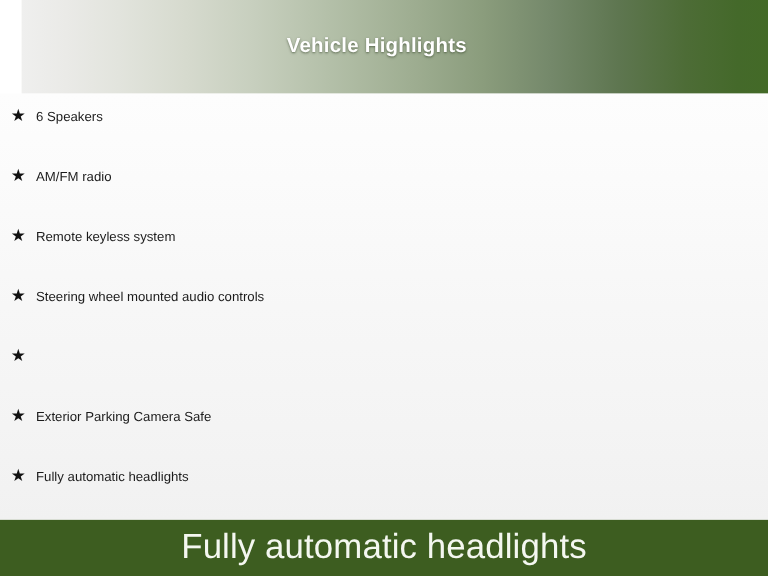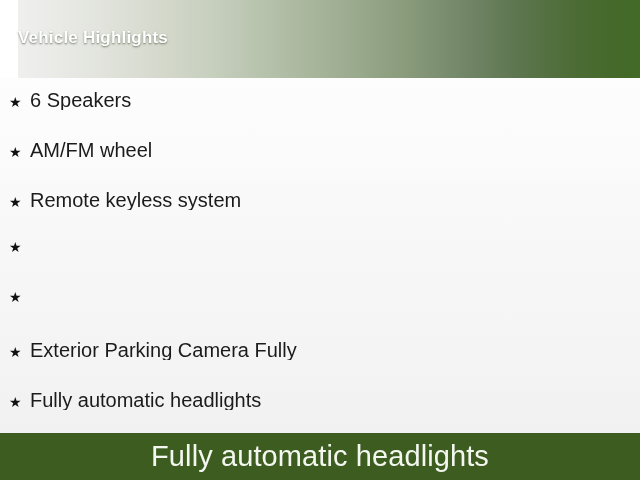--- a/index.html
+++ b/index.html
@@ -39,21 +39,21 @@
         #b4c0a9 41%,
         #9fae92 52%,
         #8a9c7c 62%,
         #74886a 71%,
         #5e7650 80%,
         #4d6c36 89%,
         #44692a 96%,
         #436a27 100%);
     display: flex;
     align-items: center;
-    justify-content: flex-start;
+    justify-content: center;
     margin-left: 18px;
   }
   .header-title {
     color: #ffffff;
     font-size: 17px;
     font-weight: bold;
     letter-spacing: 0.2px;
     padding-right: 30px;
     margin-top: -2px;
     text-shadow: 0 1px 2px rgba(20, 35, 10, 0.55);
@@ -91,21 +91,21 @@
     flex: 0 0 auto;
     width: 21px;
     color: #111111;
     font-size: 14px;
     line-height: 1;
     font-family: "DejaVu Sans", sans-serif;
   }
   .hl-text {
     flex: 1 1 auto;
     color: #1b1b1b;
-    font-size: 20px;
+    font-size: 11px;
     line-height: 1;
     white-space: nowrap;
     overflow: hidden;
     text-overflow: clip;
   }
 
   
   .footer {
     flex: 0 0 47px;
     height: 47px;
@@ -136,39 +136,40 @@
   <div class="body">
     <ul class="hl-list">
 
       <li class="hl-item">
         <span class="hl-bullet">★</span>
         <span class="hl-text">6 Speakers</span>
       </li>
 
       <li class="hl-item">
         <span class="hl-bullet">★</span>
-        <span class="hl-text">AM/FM wheel</span>
+        <span class="hl-text">AM/FM radio</span>
       </li>
 
       <li class="hl-item">
         <span class="hl-bullet">★</span>
         <span class="hl-text">Remote keyless system</span>
       </li>
 
       <li class="hl-item">
         <span class="hl-bullet">★</span>
+        <span class="hl-text">Steering wheel mounted audio controls</span>
       </li>
 
       <li class="hl-item">
         <span class="hl-bullet">★</span>
       </li>
 
       <li class="hl-item">
         <span class="hl-bullet">★</span>
-        <span class="hl-text">Exterior Parking Camera Fully</span>
+        <span class="hl-text">Exterior Parking Camera Safe</span>
       </li>
 
       <li class="hl-item">
         <span class="hl-bullet">★</span>
         <span class="hl-text">Fully automatic headlights</span>
       </li>
 
     </ul>
   </div>
 

